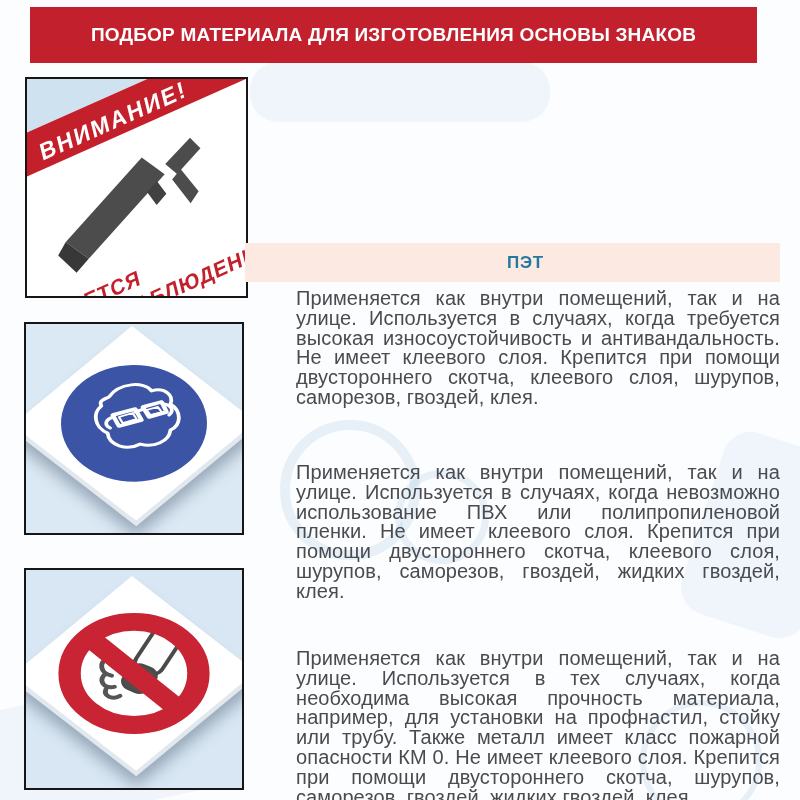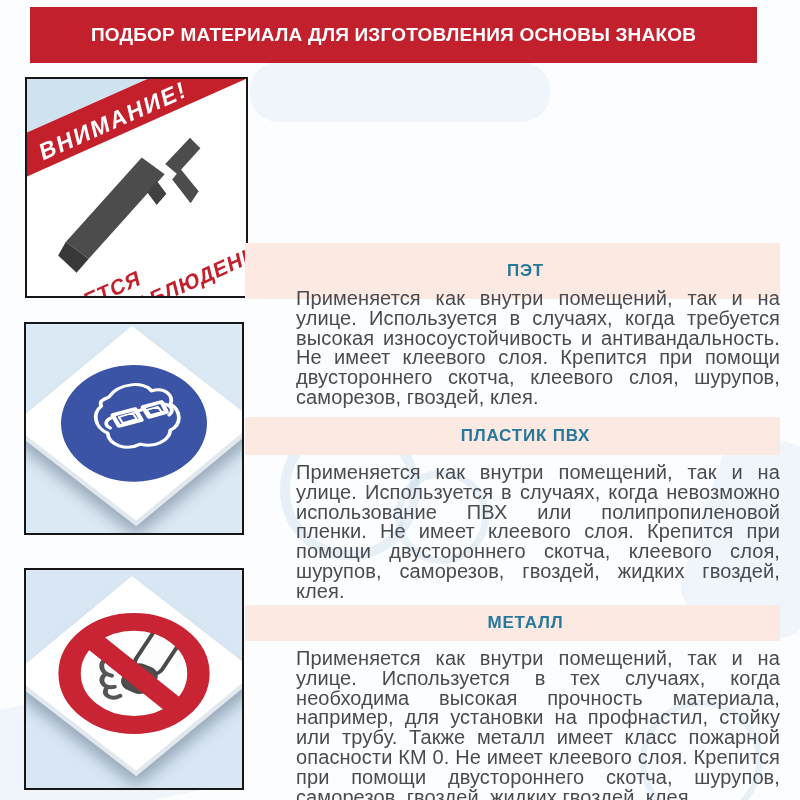--- a/index.html
+++ b/index.html
@@ -52,21 +52,21 @@
   
   .notice{position:absolute;left:300px;top:95px;width:454px;height:137px;background:var(--notice_red);
           border-radius:5px;box-sizing:border-box;padding:12px 16px;}
   .notice p{margin:0;color:#fff;font-weight:bold;font-size:14.8px;line-height:18.6px;
             letter-spacing:.2px;text-align:justify;}
 
   
   .band{position:absolute;left:245px;width:535px;background:var(--band_bg);
         display:flex;align-items:center;justify-content:center;padding-left:26px;box-sizing:border-box;
         color:var(--band_title);font-weight:bold;font-size:17px;letter-spacing:.8px;}
-  .band-1{top:243px;height:56px;}
+  .band-1{top:243px;height:39px;}
   .band-2{top:417px;height:38px;}
   .band-3{top:605px;height:36px;}
   .sbody{position:absolute;left:296px;width:484px;margin:0;color:var(--body_text);
          font-size:20px;line-height:19.8px;letter-spacing:.1px;text-align:justify;}
   .sbody-1{top:289px;}
   .sbody-2{top:463px;}
   .sbody-3{top:649px;}
 </style>
 </head>
 <body>
@@ -141,23 +141,17 @@
       </div>
     </div>
   </figure>
 
 
   <div class="band band-1">
     <span>ПЭТ</span>
   </div>
   <p class="sbody sbody-1">Применяется как внутри помещений, так и на улице. Используется в случаях, когда требуется высокая износоустойчивость и антивандальность. Не имеет клеевого слоя. Крепится при помощи двустороннего скотча, клеевого слоя, шурупов, саморезов, гвоздей, клея.</p>
 
-  <div class="band band-2">
-    <span>ПЛАСТИК ПВХ</span>
-  </div>
   <p class="sbody sbody-2">Применяется как внутри помещений, так и на улице. Используется в случаях, когда невозможно использование ПВХ или полипропиленовой пленки. Не имеет клеевого слоя. Крепится при помощи двустороннего скотча, клеевого слоя, шурупов, саморезов, гвоздей, жидких гвоздей, клея.</p>
 
-  <div class="band band-3">
-    <span>МЕТАЛЛ</span>
-  </div>
   <p class="sbody sbody-3">Применяется как внутри помещений, так и на улице. Используется в тех случаях, когда необходима высокая прочность материала, например, для установки на профнастил, стойку или трубу. Также металл имеет класс пожарной опасности КМ 0. Не имеет клеевого слоя. Крепится при помощи двустороннего скотча, шурупов, саморезов, гвоздей, жидких гвоздей, клея.</p>
 
 </div>
 
 </body></html>

